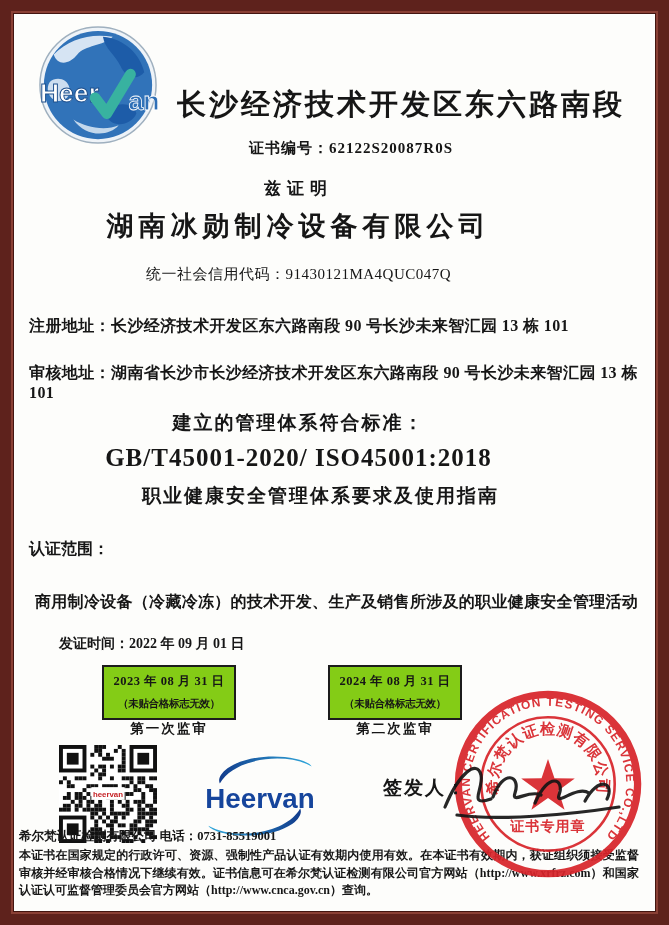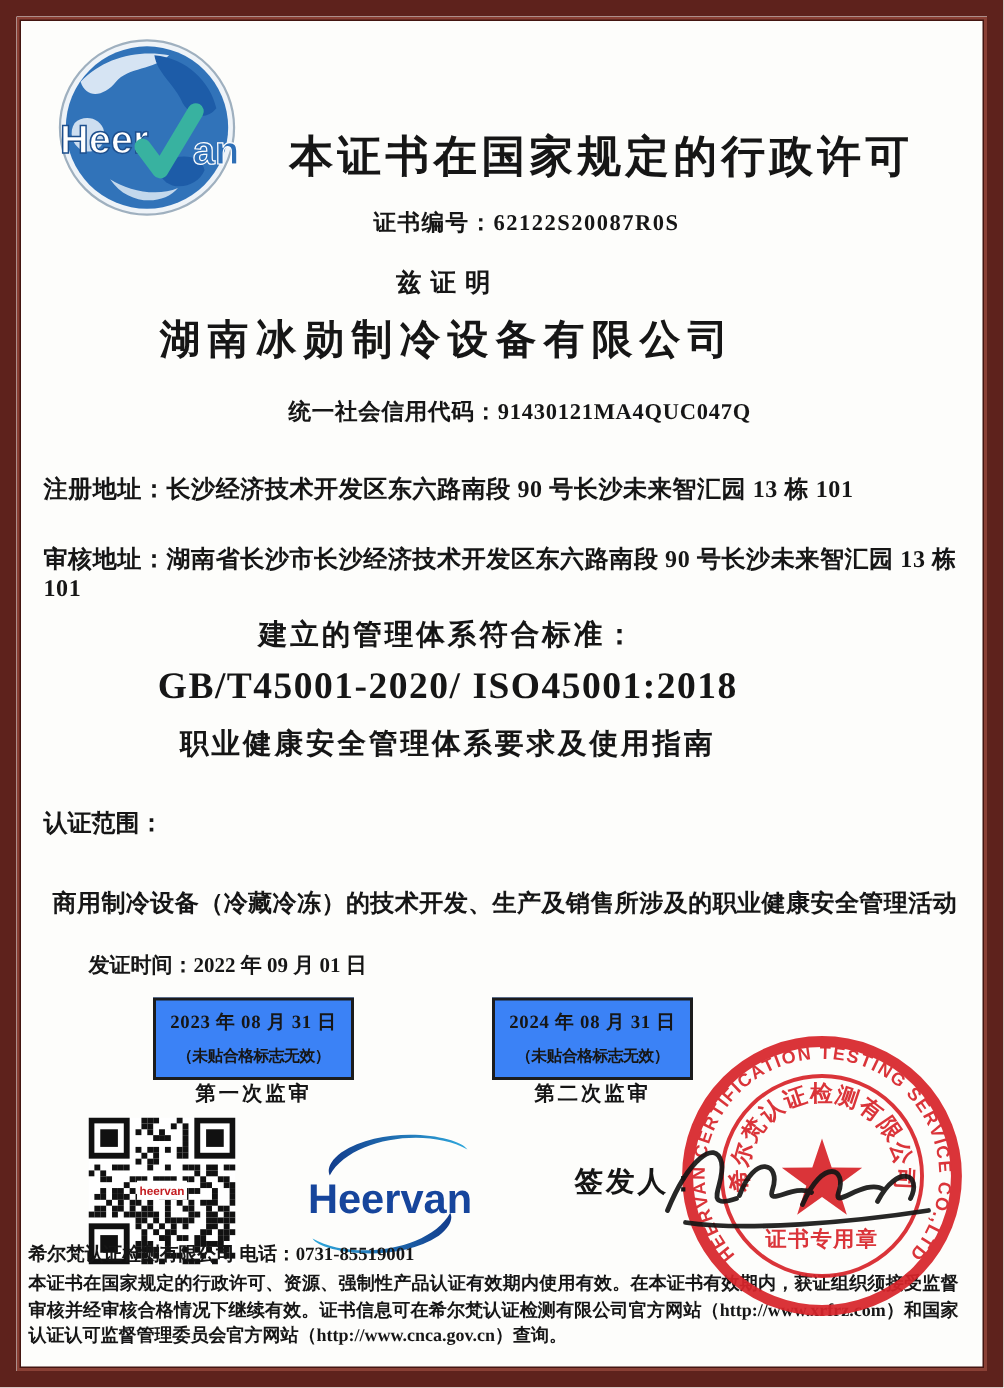--- a/index.html
+++ b/index.html
@@ -9,33 +9,33 @@
     box-shadow:inset 0 0 0 2px #8a4035, inset 0 0 0 3px #431510;}
   .paper{position:absolute;inset:0;width:647px;height:903px;}
   .abs{position:absolute;}
   .center{text-align:center;width:575px;left:0;}
   
   .globe{left:23px;top:14px;}
   .title{left:140px;top:74px;width:500px;text-align:center;font-size:29px;font-weight:bold;letter-spacing:3px;}
   .certno{left:60px;top:128px;width:560px;text-align:center;font-size:15px;font-weight:bold;letter-spacing:1px;}
   .declare{top:166px;font-size:17px;font-weight:bold;letter-spacing:6px;}
   .company{top:197px;font-size:27px;font-weight:bold;letter-spacing:5px;}
-  .credit{top:254px;font-size:15px;font-weight:bold;letter-spacing:.5px;padding-left:48px;}
+  .credit{top:254px;font-size:15px;font-weight:normal;letter-spacing:.5px;}
   .addr{left:18px;right:8px;font-size:16px;font-weight:600;letter-spacing:.4px;width:620px;}
   .addr1{top:305px;} .addr2{top:352px;}
   .stdhead{top:399px;font-size:19px;font-weight:bold;letter-spacing:2px;}
   .stdcode{top:433px;font-size:25px;font-weight:600;letter-spacing:1px;}
-  .stdname{top:472px;font-size:19px;font-weight:bold;letter-spacing:2px;}
+  .stdname{top:472px;font-size:19px;font-weight:bold;letter-spacing:2px;margin-left:22px;}
   .scopelabel{left:18px;top:528px;font-size:16px;font-weight:bold;}
   .scopetext{left:24px;top:581px;width:610px;font-size:16px;font-weight:600;letter-spacing:.3px;}
   .issuerow{left:48px;top:624px;font-size:14px;font-weight:bold;}
   .validrow{left:283px;top:630px;font-size:15px;font-weight:bold;}
   .audit{top:654px;width:134px;text-align:center;}
   .audit-a{left:91px;} .audit-b{left:317px;}
-  .audit .box{border:2px solid #1c1c1c;padding:6px 2px 7px;background:#3b82f6;}
+  .audit .box{border:2px solid #1c1c1c;padding:6px 2px 7px;background:#84cc16;}
   .audit .d{font-size:12.5px;font-weight:bold;letter-spacing:.5px;}
   .audit .n{font-size:10.5px;font-weight:bold;margin-top:7px;letter-spacing:-.3px;}
   .audit .lbl{font-size:13.5px;font-weight:bold;letter-spacing:2px;}
   .qr{left:48px;top:734px;}
   .swoosh{left:180px;top:742px;}
   .issuer{left:372px;top:764px;font-size:19px;font-weight:bold;letter-spacing:2px;z-index:3;}
   .sig{left:426px;top:738px;z-index:3;}
   .stamp{left:438px;top:674px;z-index:2;opacity:.93;}
   .footer{left:8px;top:816px;width:620px;font-size:12px;font-weight:bold;line-height:1.45;z-index:1;}
   .footer .l1,.footer .l2{font-size:12.5px;margin:0 0 2px 0;}
@@ -55,21 +55,21 @@
         <path d="M70,12 C92,14 108,30 112,48 C104,58 92,52 88,42 C82,30 72,24 70,12 Z" fill="#1d5ca8"></path>
         <path d="M16,58 C22,52 34,54 36,64 C38,74 28,80 20,76 C14,72 12,64 16,58 Z" fill="#e9f1f9" opacity=".85"></path>
         <path d="M78,84 C88,78 102,80 104,90 C100,100 86,104 78,98 C72,93 72,88 78,84 Z" fill="#1d5ca8"></path>
         <path d="M40,96 C52,104 72,108 86,102 C76,114 52,114 40,96 Z" fill="#e9f1f9" opacity=".8"></path>
         <text x="6" y="78" font-family="Liberation Sans, sans-serif" font-size="27" font-weight="bold" fill="#ffffff" stroke="#1d4f8d" stroke-width="1">Heer</text>
         <path d="M62,74 L74,90 L98,50" fill="none" stroke="#38b2a0" stroke-width="11" stroke-linecap="round" stroke-linejoin="round"></path>
         <text x="96" y="86" font-family="Liberation Sans, sans-serif" font-size="27" font-weight="bold" fill="#2e6fb6" stroke="#ffffff" stroke-width=".8">an</text>
       </svg>
     </div>
 
-    <h1 class="abs title" style="margin:0;">本证书在国家规定的行政许可</h1>
+    <h1 class="abs title" style="margin:0;">长沙经济技术开发区东六路南段</h1>
     <div class="abs certno">
       <span>证书编号：</span><span>62122S20087R0S</span>
     </div>
     <div class="abs center declare">兹证明</div>
 
     <div class="abs center company">湖南冰勋制冷设备有限公司</div>
     <div class="abs center credit">
       <span>统一社会信用代码：</span><span>91430121MA4QUC047Q</span>
     </div>
 

